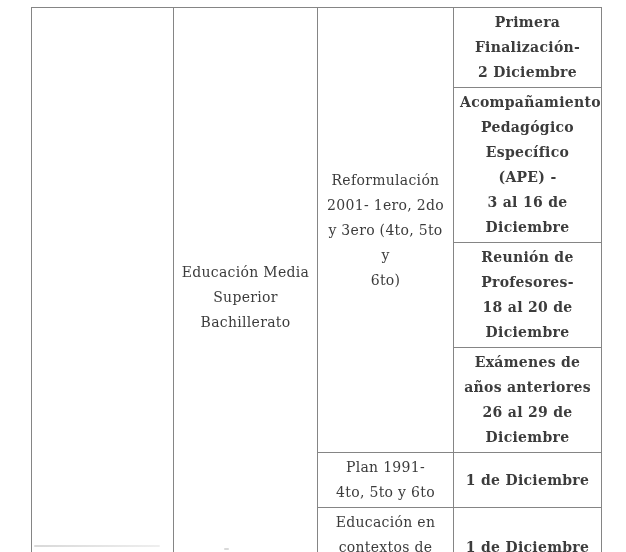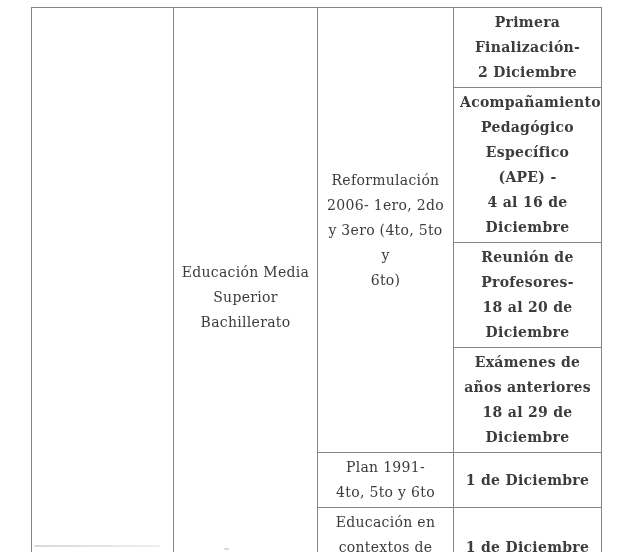--- a/index.html
+++ b/index.html
@@ -79,44 +79,44 @@
       <col style="width:136px">
       <col style="width:148px">
     </colgroup>
     <tbody>
       <tr style="height:75px">
         <td rowspan="6"></td>
         <td rowspan="6" class="program">Educación Media
 Superior
 Bachillerato</td>
         <td rowspan="4">Reformulación
-2006- 1ero, 2do
+2001- 1ero, 2do
 y 3ero (4to, 5to y
 6to)</td>
         <td class="date">Primera
 Finalización-
 2 Diciembre</td>
       </tr>
       <tr style="height:131px">
         <td class="date">Acompañamiento
 Pedagógico
 Específico (APE) -
-4 al 16 de
+3 al 16 de
 Diciembre</td>
       </tr>
       <tr style="height:99px">
         <td class="date">Reunión de
 Profesores-
 18 al 20 de
 Diciembre</td>
       </tr>
       <tr style="height:101px">
         <td class="date">Exámenes de
 años anteriores
-18 al 29 de
+26 al 29 de
 Diciembre</td>
       </tr>
       <tr style="height:52px">
         <td>Plan 1991-
 4to, 5to y 6to</td>
         <td class="date">1 de Diciembre</td>
       </tr>
       <tr style="height:76px">
         <td>Educación en
 contextos de

